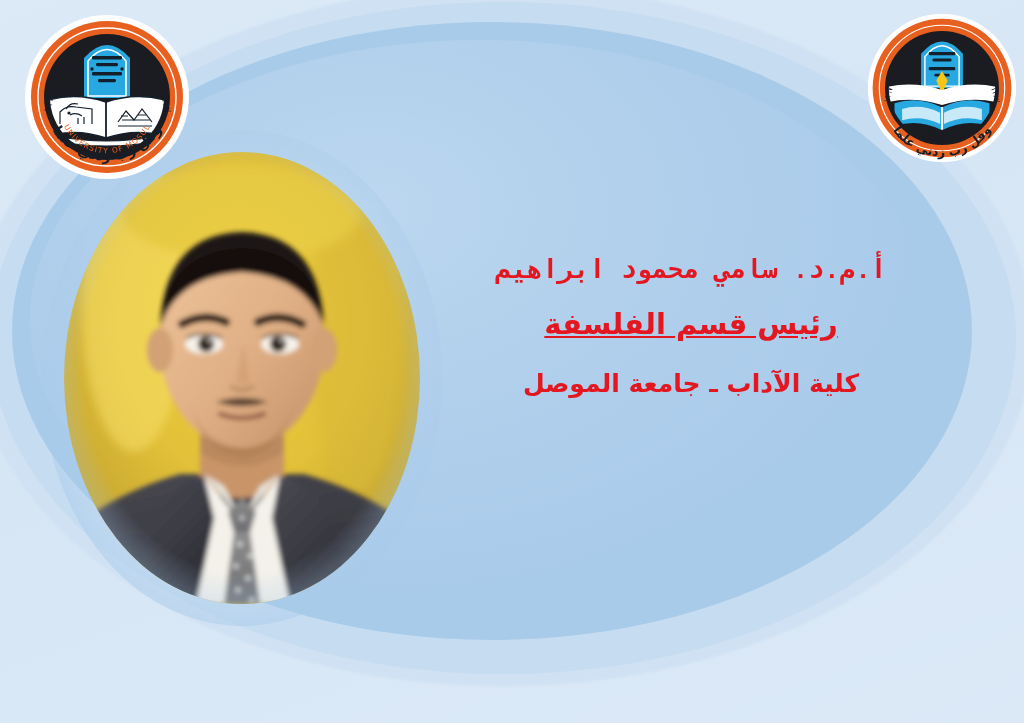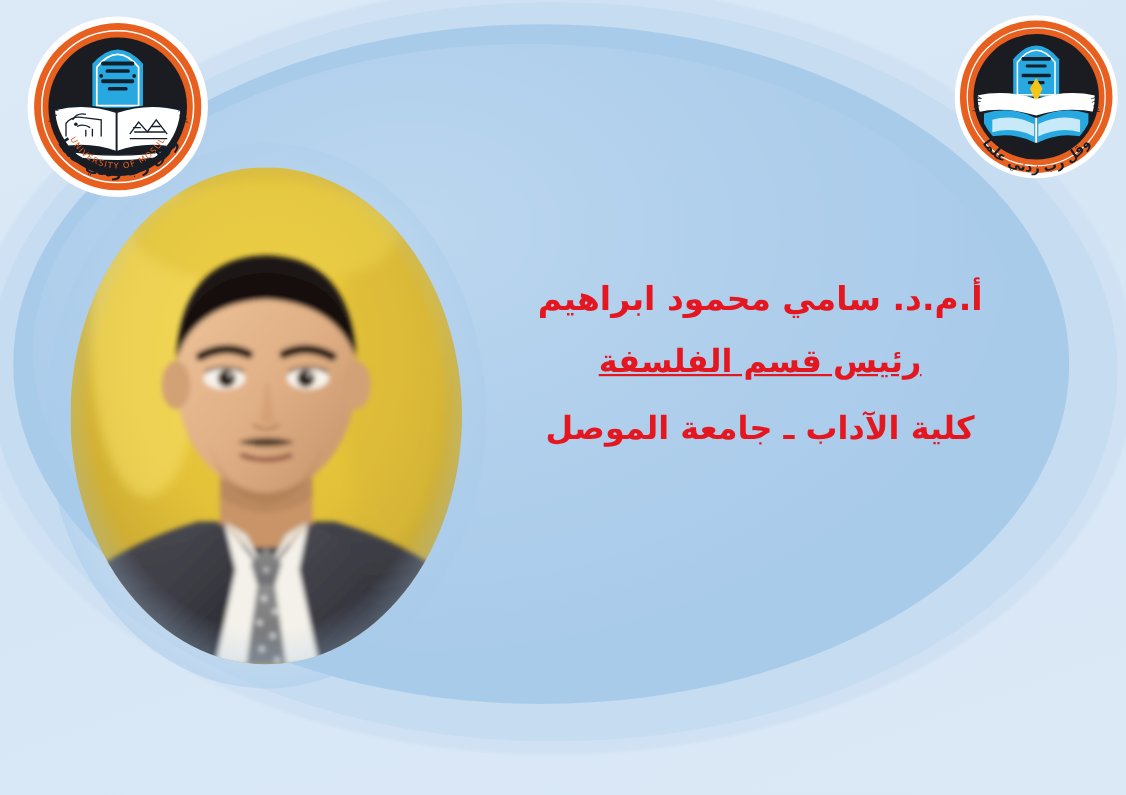--- a/index.html
+++ b/index.html
@@ -112,23 +112,23 @@
   }
   .title-line {
     font-size: 29px;
     font-weight: bold;
     line-height: 1.0;
     margin-bottom: 26px;
     white-space: nowrap;
     letter-spacing: 0px;
   }
   .title-line:last-child { margin-bottom: 0; }
-  #name-line      { font-size: 30px; }
+  #name-line      { font-size: 26px; font-family: Liberation Mono, monospace; }
   #position-line  { font-size: 29px; text-decoration: underline; }
-  #affiliation-line { font-size: 29px; margin-top: 32px; }
+  #affiliation-line { font-size: 25px; margin-top: 32px; }
 </style>
 </head>
 <body>
 
 <div id="card">
 
   <div class="ellipse" id="ellipse-outer"></div>
   <div class="ellipse" id="ellipse-mid"></div>
   <div class="ellipse" id="ellipse-inner"></div>
   <div class="ellipse" id="ellipse-sheen"></div>

